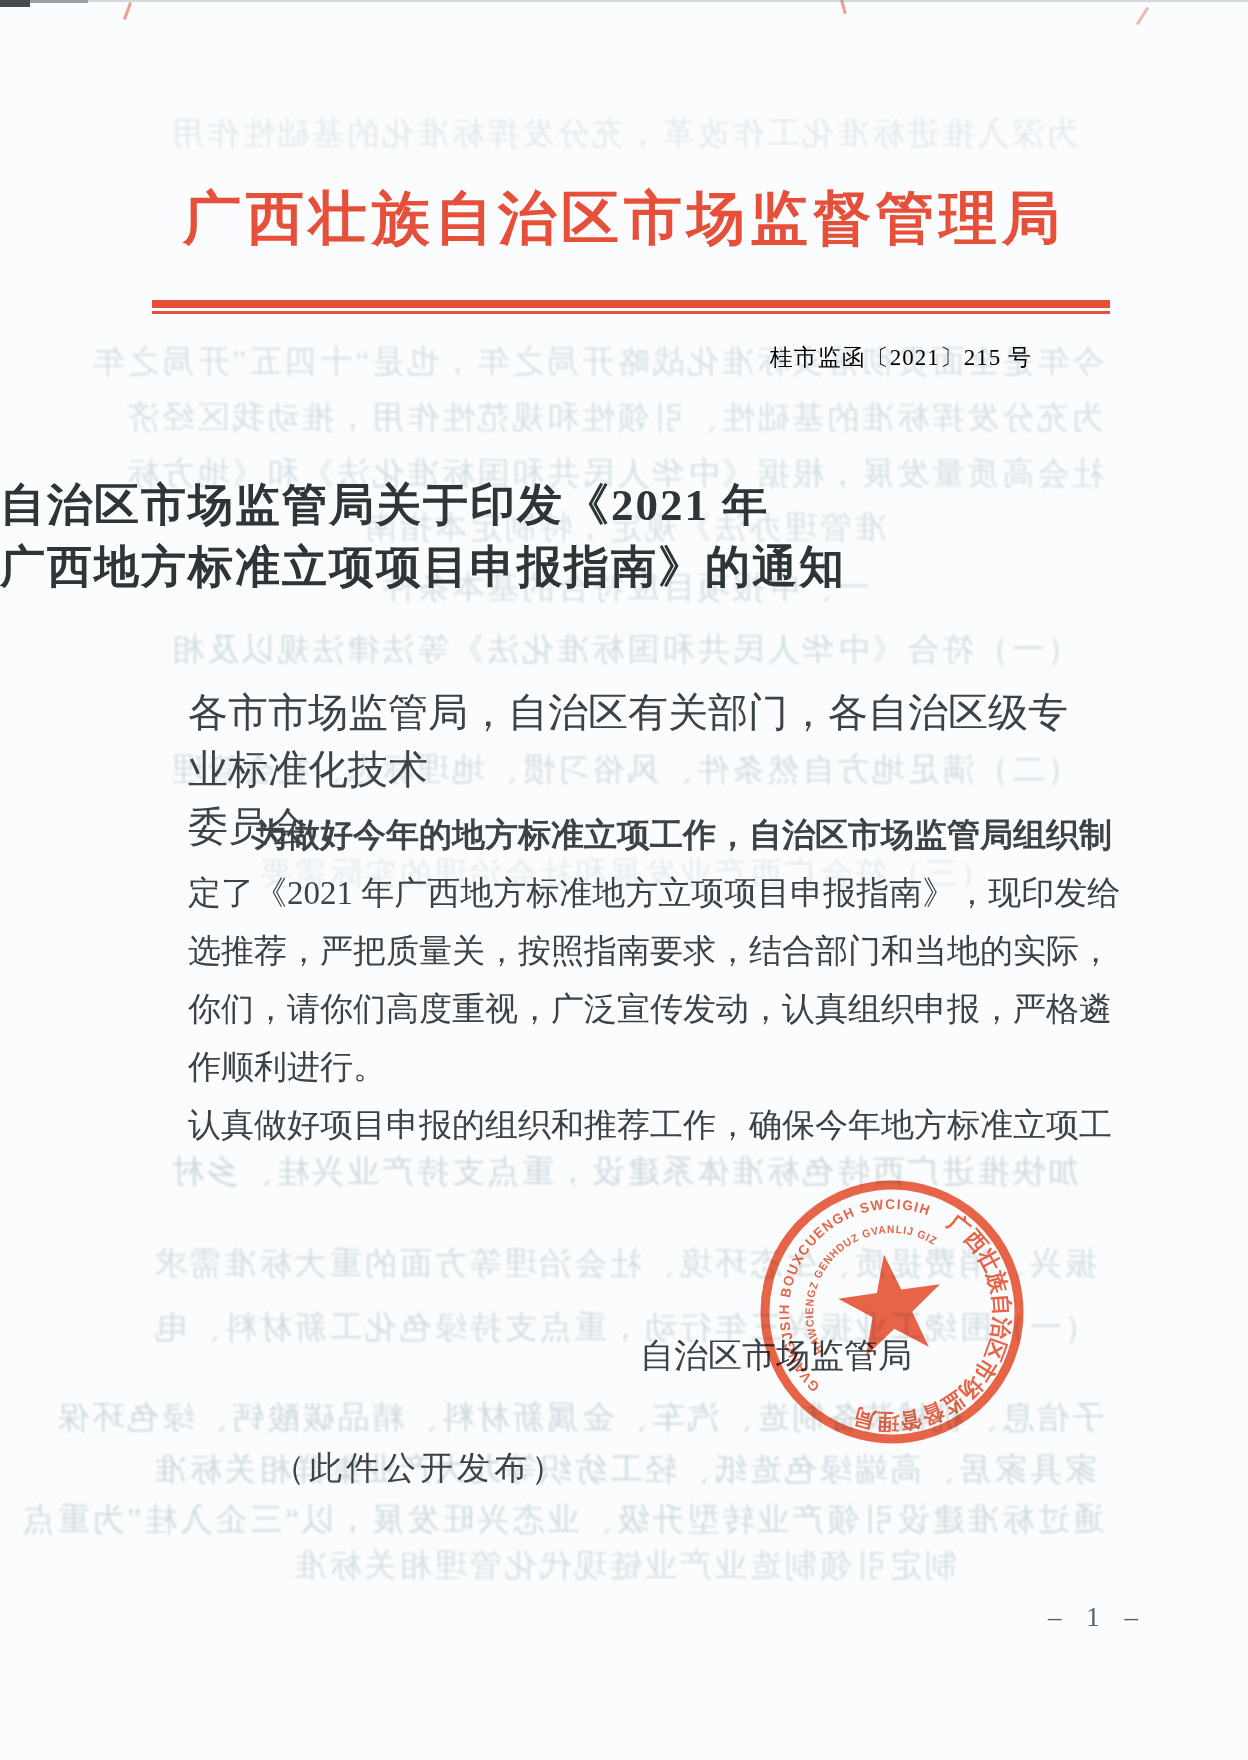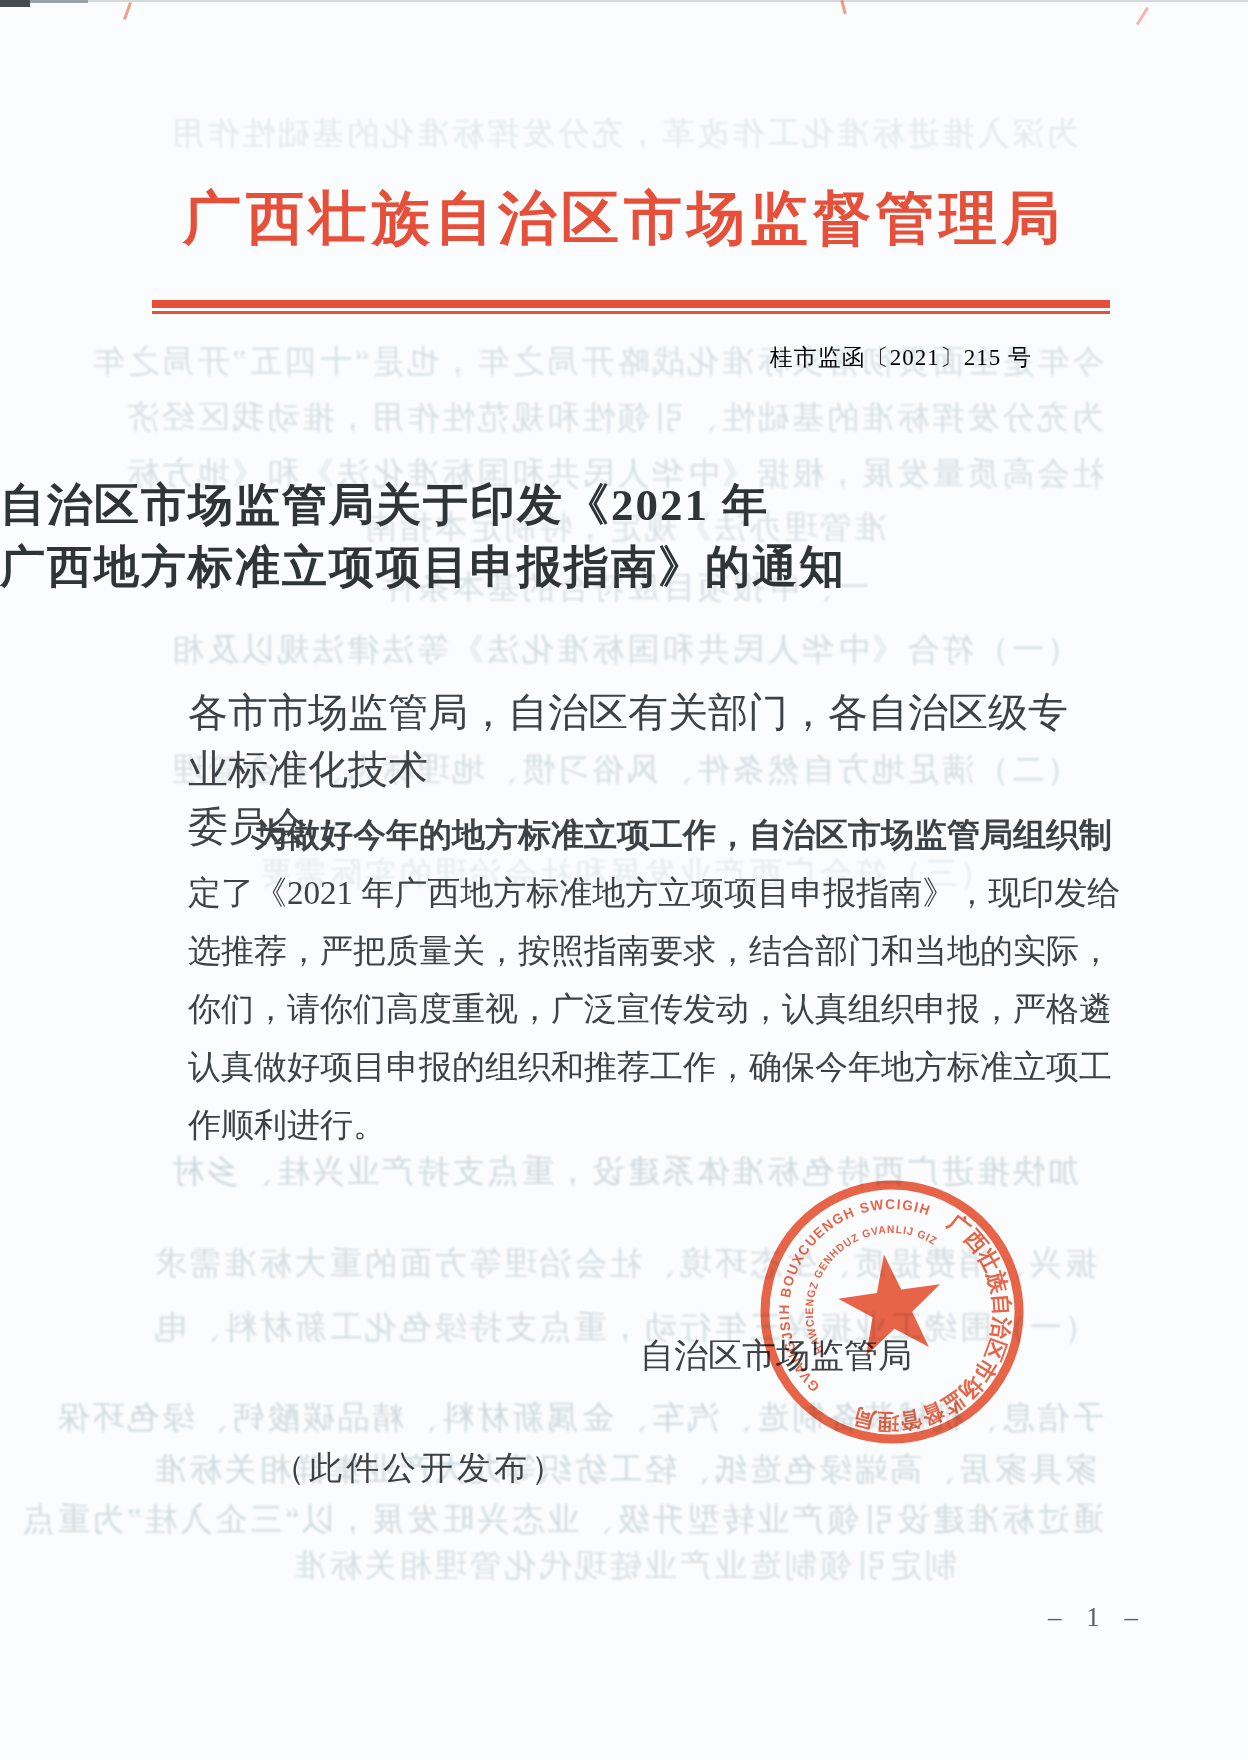--- a/index.html
+++ b/index.html
@@ -137,22 +137,22 @@
   <div class="salutation">
     <div>各市市场监管局，自治区有关部门，各自治区级专业标准化技术</div>
     <div>委员会：</div>
   </div>
 
   <div class="body-lines">
       <div class="bline indent">为做好今年的地方标准立项工作，自治区市场监管局组织制</div>
       <div class="bline">定了《2021 年广西地方标准地方立项项目申报指南》，现印发给</div>
       <div class="bline">选推荐，严把质量关，按照指南要求，结合部门和当地的实际，</div>
       <div class="bline">你们，请你们高度重视，广泛宣传发动，认真组织申报，严格遴</div>
+      <div class="bline">作顺利进行。</div>
       <div class="bline">认真做好项目申报的组织和推荐工作，确保今年地方标准立项工</div>
-      <div class="bline">作顺利进行。</div>
     </div>
 
   <div class="sign-block">
     <div>自治区市场监管局</div>
   </div>
 
   <div class="publish-note">（此件公开发布）</div>
 
   <div class="page-number">– 1 –</div>
 

